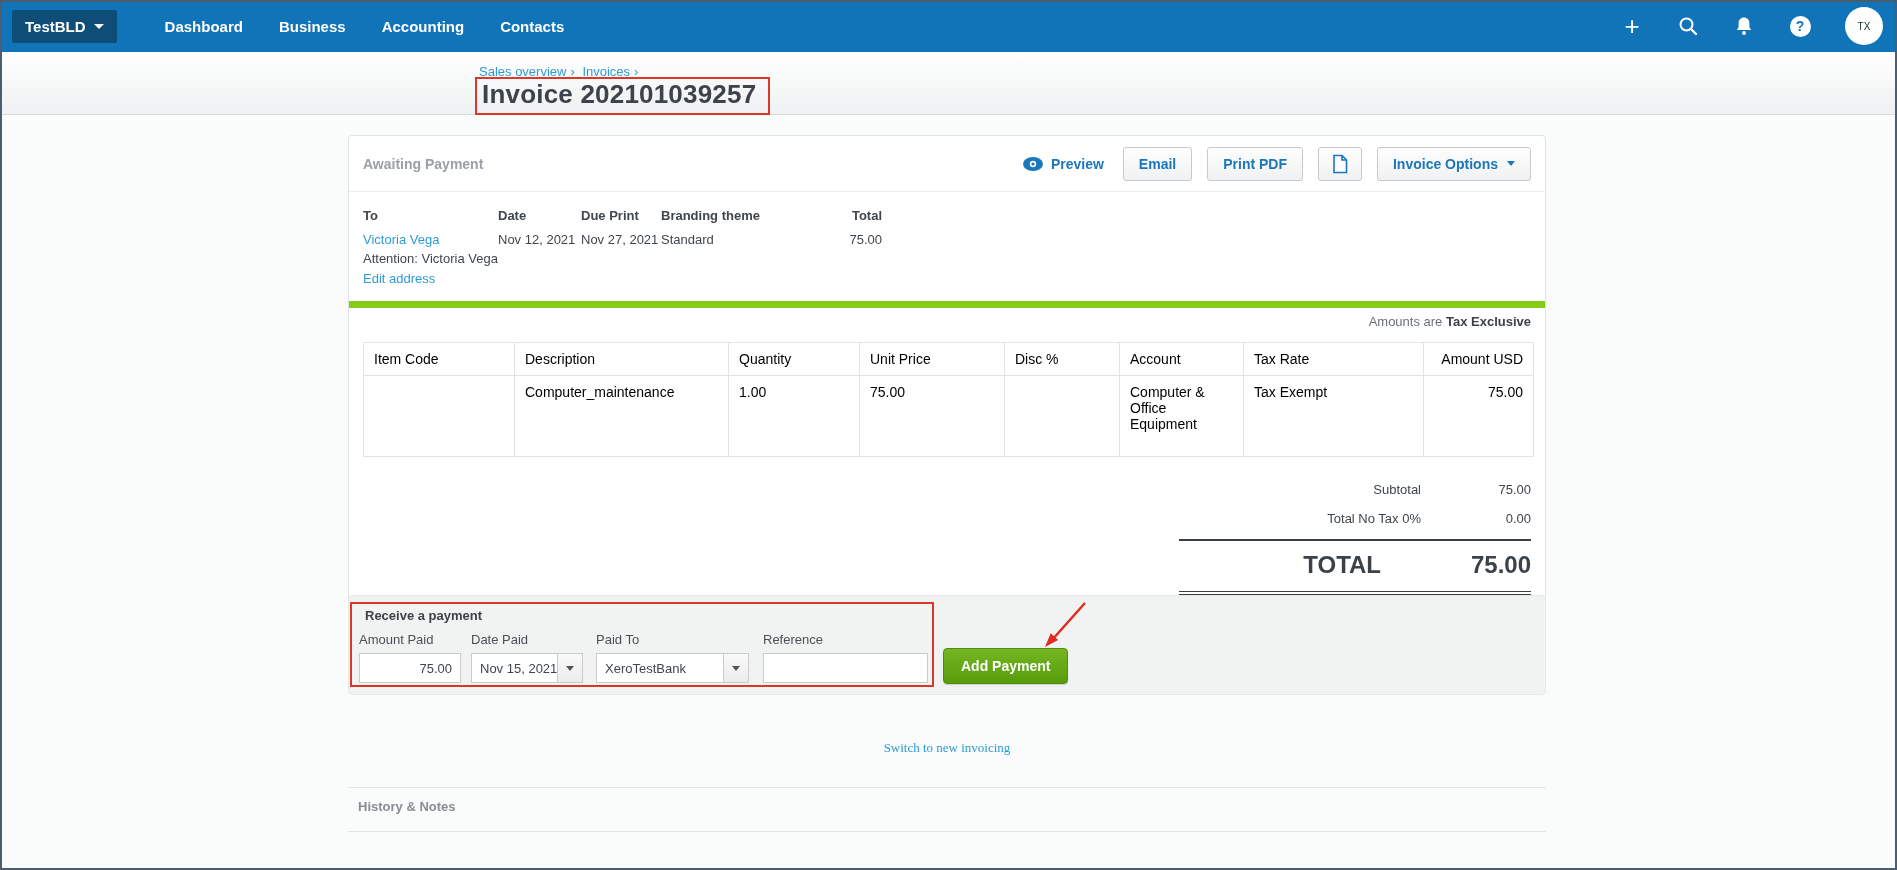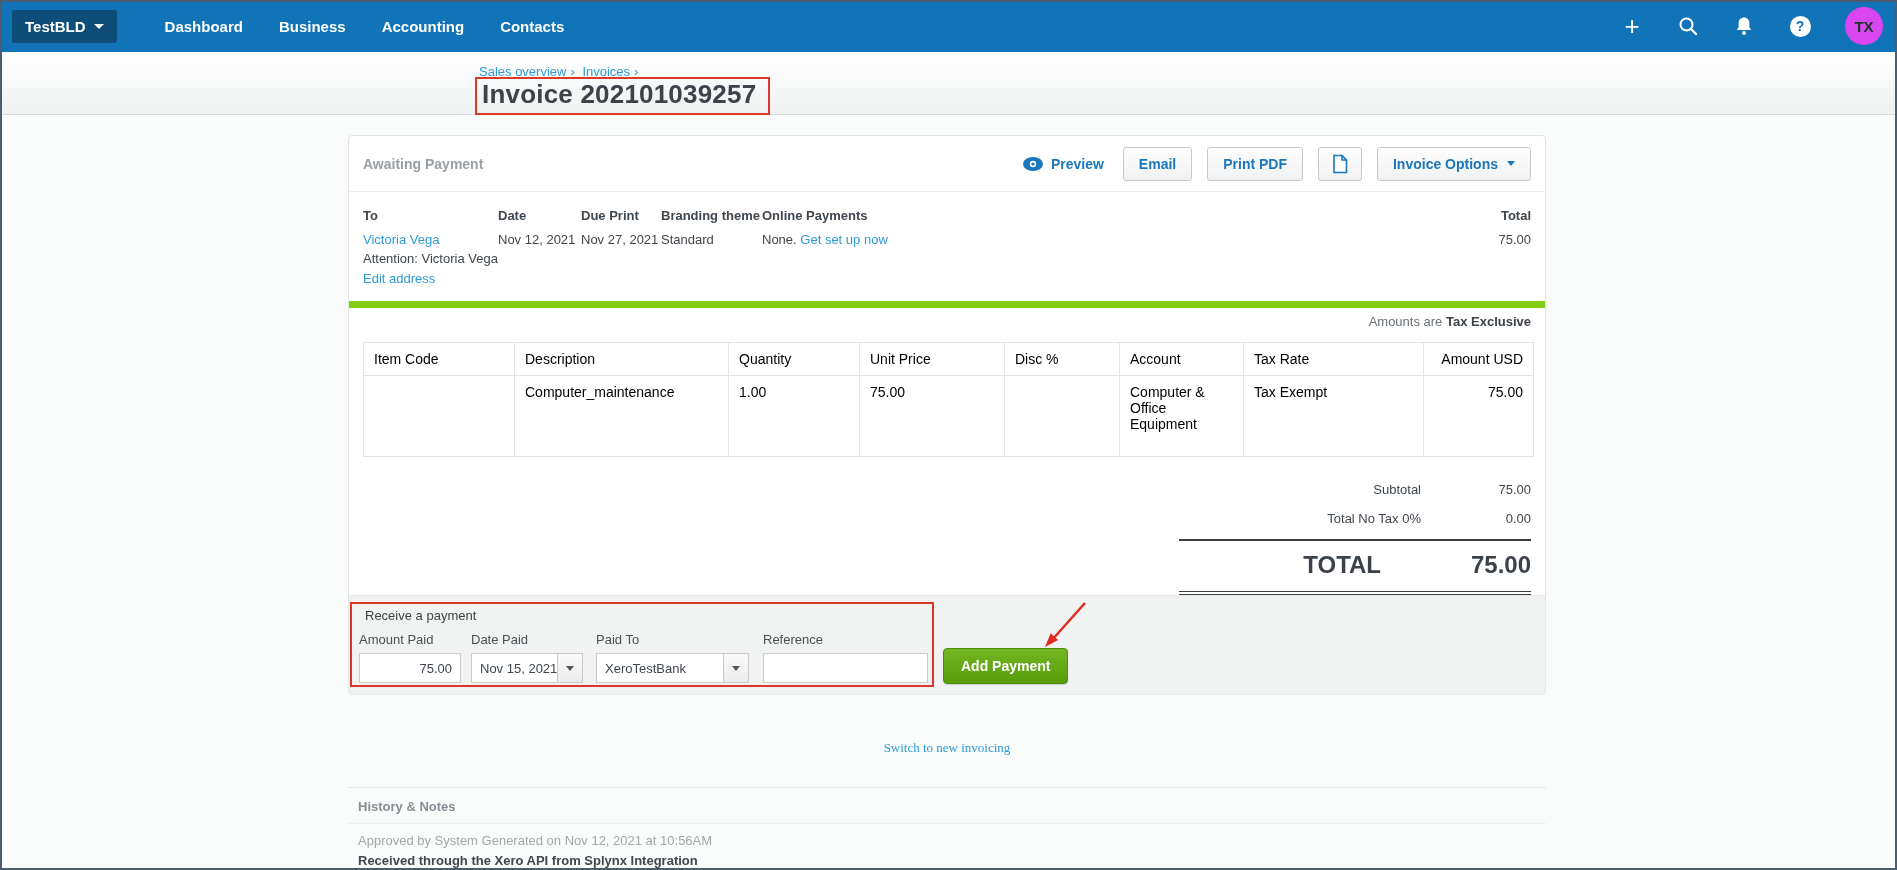--- a/index.html
+++ b/index.html
@@ -10,21 +10,21 @@
   
   .nav { position:absolute; left:0; top:0; width:100%; height:52px; background:#1173b8; display:flex; align-items:center; z-index:5; }
   .org-box { margin-left:12px; background:#0d4d78; color:#fff; font-weight:bold; font-size:15px; padding:8px 13px; border-radius:2px; display:flex; align-items:center; cursor:pointer; }
   .caret-down { display:inline-block; width:0; height:0; border-left:5px solid transparent; border-right:5px solid transparent; border-top:5px solid #fff; margin-left:8px; }
   .nav-items { display:flex; margin-left:30px; }
   .nav-item { color:#fff; font-weight:bold; font-size:15px; padding:0 18px; cursor:pointer; }
   .nav-right { margin-left:auto; display:flex; align-items:center; gap:34px; margin-right:14px; }
   .nav-icon { width:22px; height:22px; display:flex; align-items:center; justify-content:center; color:#fff; cursor:pointer; }
   .plus-glyph { font-size:26px; font-weight:normal; color:#fff; line-height:20px; }
   .help-circle { width:21px; height:21px; border-radius:50%; background:#fff; color:#1173b8; font-weight:bold; font-size:14px; display:flex; align-items:center; justify-content:center; }
-  .avatar { width:38px; height:38px; border-radius:50%; background:#d946ef; color:#17351f; font-weight:bold; font-size:15px; display:flex; align-items:center; justify-content:center; cursor:pointer; }
+  .avatar { width:38px; height:38px; border-radius:50%; background:#ffffff; color:#17351f; font-weight:normal; font-size:10px; display:flex; align-items:center; justify-content:center; cursor:pointer; }
 
   
   .header-band { position:absolute; left:0; top:52px; width:100%; height:63px; background:linear-gradient(#ffffff,#eff1f2); border-bottom:1px solid #d8dadc; }
   .breadcrumb { position:absolute; left:479px; top:64px; font-size:13px; color:#2e9bd6; }
   .breadcrumb a { color:#2e9bd6; text-decoration:none; cursor:pointer; }
   .crumb-sep { color:#2e9bd6; padding:0 4px; }
   .title-box { position:absolute; left:475px; top:77px; border:2px solid #dd3728; padding:0 12px 3px 5px; background:transparent; }
   .page-title { font-size:26px; font-weight:bold; color:#3c434a; letter-spacing:0.2px; white-space:nowrap; }
 
   
@@ -63,21 +63,21 @@
   .trow .tlabel { flex:1; text-align:right; padding-right:30px; }
   .trow .tval { width:80px; text-align:right; }
   .trow-grand { border-top:2px solid #3a3f44; border-bottom:4px double #3a3f44; margin-top:6px; padding:10px 0 12px 0; }
   .trow-grand .tlabel { font-size:24px; font-weight:bold; color:#3b4249; padding-right:40px; }
   .trow-grand .tval { font-size:24px; font-weight:bold; color:#3b4249; width:110px; }
   .card-bottom-pad { height:40px; }
 
   
   .payment-strip { position:absolute; left:348px; top:595px; width:1198px; height:100px; background:#f1f2f2; border:1px solid #e7e8e9; border-radius:4px; }
   .annotation-box { position:absolute; left:1px; top:6px; width:584px; height:85px; border:2px solid #d8372a; z-index:20; pointer-events:none; }
-  .pay-heading { position:absolute; left:16px; top:12px; font-size:13px; font-weight:normal; color:#3c4247; }
+  .pay-heading { position:absolute; left:16px; top:12px; font-size:13px; font-weight:bold; color:#3c4247; }
   .pfield { position:absolute; font-size:13px; color:#4a5056; }
   .pfield .plabel { display:block; margin-bottom:6px; }
   .pinput { height:30px; background:#fff; border:1px solid #c8cacc; font-size:13px; color:#3f464c; font-family:"Liberation Sans",sans-serif; padding:0 8px; width:100%; }
   .combo { height:30px; background:#fff; border:1px solid #c8cacc; display:flex; align-items:center; cursor:pointer; }
   .combo .combo-val { flex:1; padding:0 8px; font-size:13px; color:#3f464c; white-space:nowrap; overflow:hidden; }
   .combo .combo-arrow { width:25px; align-self:stretch; border-left:1px solid #c8cacc; background:linear-gradient(#fafafa,#ececec); display:flex; align-items:center; justify-content:center; }
   .combo .combo-arrow span { width:0; height:0; border-left:4px solid transparent; border-right:4px solid transparent; border-top:5px solid #555; }
   .f-amount { left:10px; top:36px; width:102px; }
   .f-amount .pinput { text-align:right; }
   .f-date { left:122px; top:36px; width:112px; }
@@ -182,27 +182,20 @@
       <span class="dlabel">Date</span>
       <span>Nov 12, 2021</span>
     </div>
     <div class="dcol col-due">
       <span class="dlabel">Due Print</span>
       <span>Nov 27, 2021</span>
     </div>
     <div class="dcol col-brand">
       <span class="dlabel">Branding theme</span>
       <span>Standard</span>
-    </div>
-    <div class="dcol col-online">
-      <span class="dlabel">Online Payments</span>
-      <span>
-        <span>None.</span>
-        <a class="dlink">Get set up now</a>
-      </span>
     </div>
     <div class="dcol col-total">
       <span class="dlabel">Total</span>
       <span>75.00</span>
     </div>
   </div>
 
   <div class="amounts-row">
     <span>Amounts are</span>
     <b>Tax Exclusive</b>
@@ -303,20 +296,16 @@
   <line x1="85" y1="18" x2="52" y2="55" stroke="#e02b20" stroke-width="2.5"></line>
   <polygon points="45,62 58.1,54.9 50.7,48.2" fill="#e02b20"></polygon>
 </svg>
 
 <div class="switch-link">
   <a>Switch to new invoicing</a>
 </div>
 
 <div class="history">
   <div class="history-head">History &amp; Notes</div>
-  <div class="history-body">
-    <div class="history-entry">Approved by System Generated on Nov 12, 2021 at 10:56AM</div>
-    <div class="history-note">Received through the Xero API from Splynx Integration</div>
-  </div>
   <div class="history-bottom"></div>
 </div>
 
 <div class="frame"></div>
 
 </body></html>

